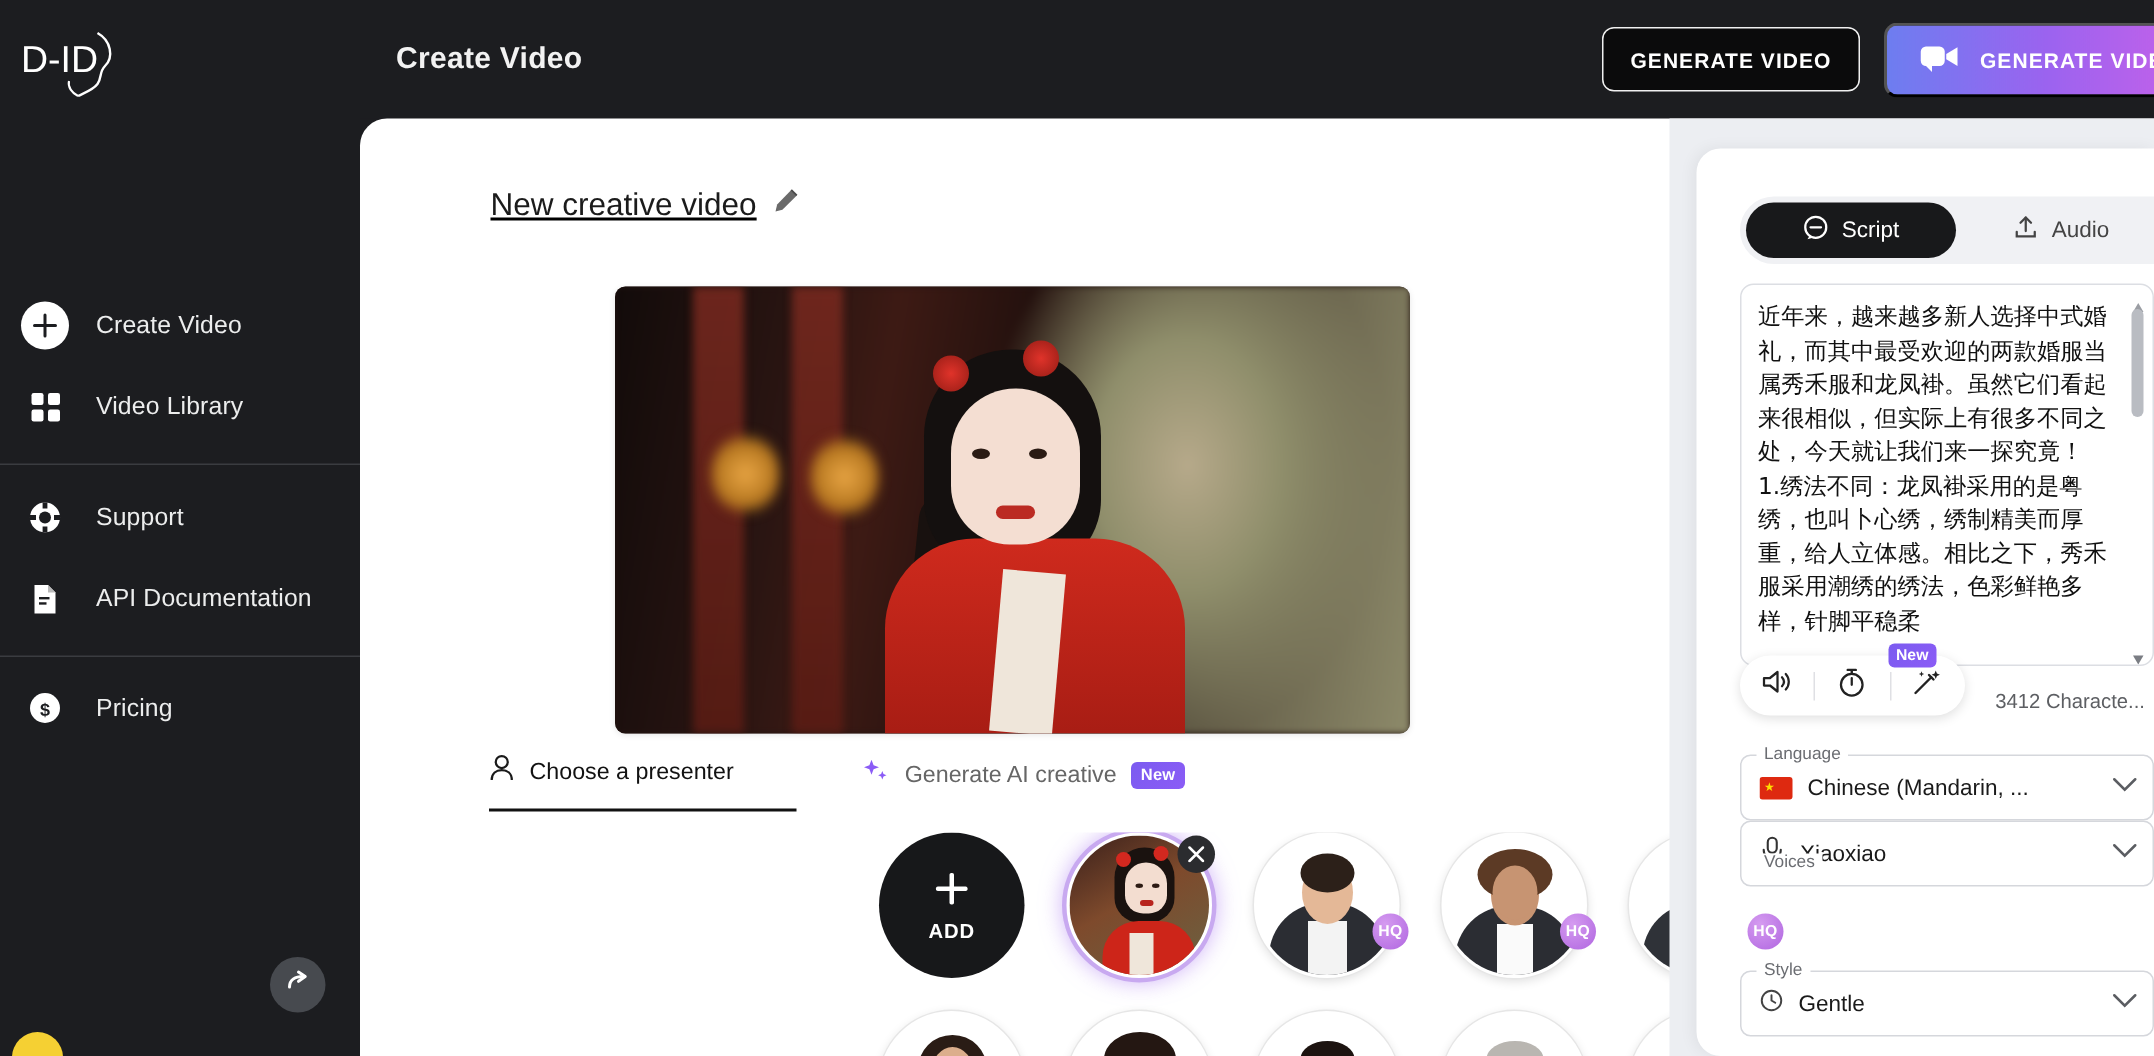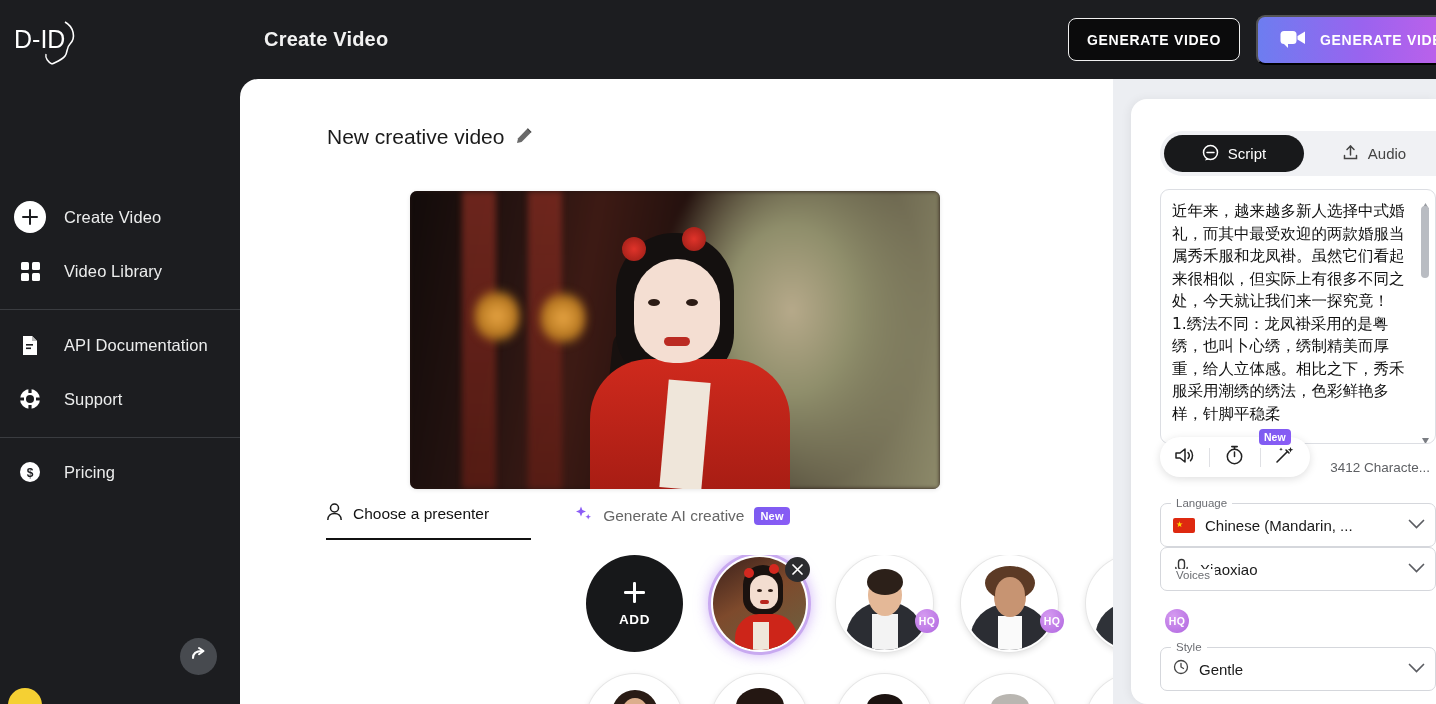--- a/index.html
+++ b/index.html
@@ -71,21 +71,21 @@
     display:flex; align-items:center; gap: 14px; padding: 0 22px 0 22px; cursor: pointer;
     margin-right: -42px;
   }
 
   
   .canvas {
     position: absolute; left: 240px; top: 79px; width: 1196px; height: 625px;
     background: #fff; border-top-left-radius: 18px; overflow: hidden;
   }
   .doc-title-row {
-    position: absolute; left: 87px; top: 46px; display: flex; align-items: center; gap: 12px;
+    position: absolute; left: 87px; top: 46px; display: flex; gap: 12px; text-decoration: underline;
   }
   .doc-title { font-size: 21px; color: #1b1b1b; font-weight: 400; }
 
   .video-frame {
     position: absolute; left: 170px; top: 112px; width: 530px; height: 298px;
     border-radius: 7px; overflow: hidden;
     background: #241512;
     box-shadow: 0 1px 4px rgba(0,0,0,.10);
   }
   .vf-bg { position:absolute; inset:0; background:
@@ -266,38 +266,38 @@
         </span>
         <span class="nav-label">Video Library</span>
       </div>
     </div>
 
     <div class="nav-divider" style="position:absolute; top:303px;"></div>
 
     <div class="nav-group" style="top:318px;">
       <div class="nav-item">
         <span class="nav-ico">
+          <svg width="22" height="22" viewBox="0 0 22 22">
+            <circle cx="11" cy="11" r="10" fill="#fff"></circle>
+            <circle cx="11" cy="11" r="4" fill="#1c1d20"></circle>
+            <path d="M11 1 L11 5 M11 17 L11 21 M1 11 L5 11 M17 11 L21 11" stroke="#1c1d20" stroke-width="3.2"></path>
+          </svg>
+        </span>
+        <span class="nav-label">Support</span>
+      </div>
+      <div class="nav-item">
+        <span class="nav-ico">
           <svg width="18" height="21" viewBox="0 0 18 21">
               <path d="M2 1h9l5 5v14H2z" fill="#fff"></path>
               <path d="M11 1v5h5" fill="#b9b9b9"></path>
               <rect x="5" y="9" width="7" height="1.6" fill="#1c1d20"></rect>
               <rect x="5" y="12.5" width="5" height="1.6" fill="#1c1d20"></rect>
             </svg>
         </span>
         <span class="nav-label">API Documentation</span>
-      </div>
-      <div class="nav-item">
-        <span class="nav-ico">
-          <svg width="22" height="22" viewBox="0 0 22 22">
-            <circle cx="11" cy="11" r="10" fill="#fff"></circle>
-            <circle cx="11" cy="11" r="4" fill="#1c1d20"></circle>
-            <path d="M11 1 L11 5 M11 17 L11 21 M1 11 L5 11 M17 11 L21 11" stroke="#1c1d20" stroke-width="3.2"></path>
-          </svg>
-        </span>
-        <span class="nav-label">Support</span>
       </div>
     </div>
 
     <div class="nav-divider" style="position:absolute; top:431px;"></div>
 
     <div class="nav-group" style="top:445px;">
       <div class="nav-item">
         <span class="nav-ico">
           <svg width="22" height="22" viewBox="0 0 22 22">
             <circle cx="11" cy="11" r="10" fill="#fff"></circle>

